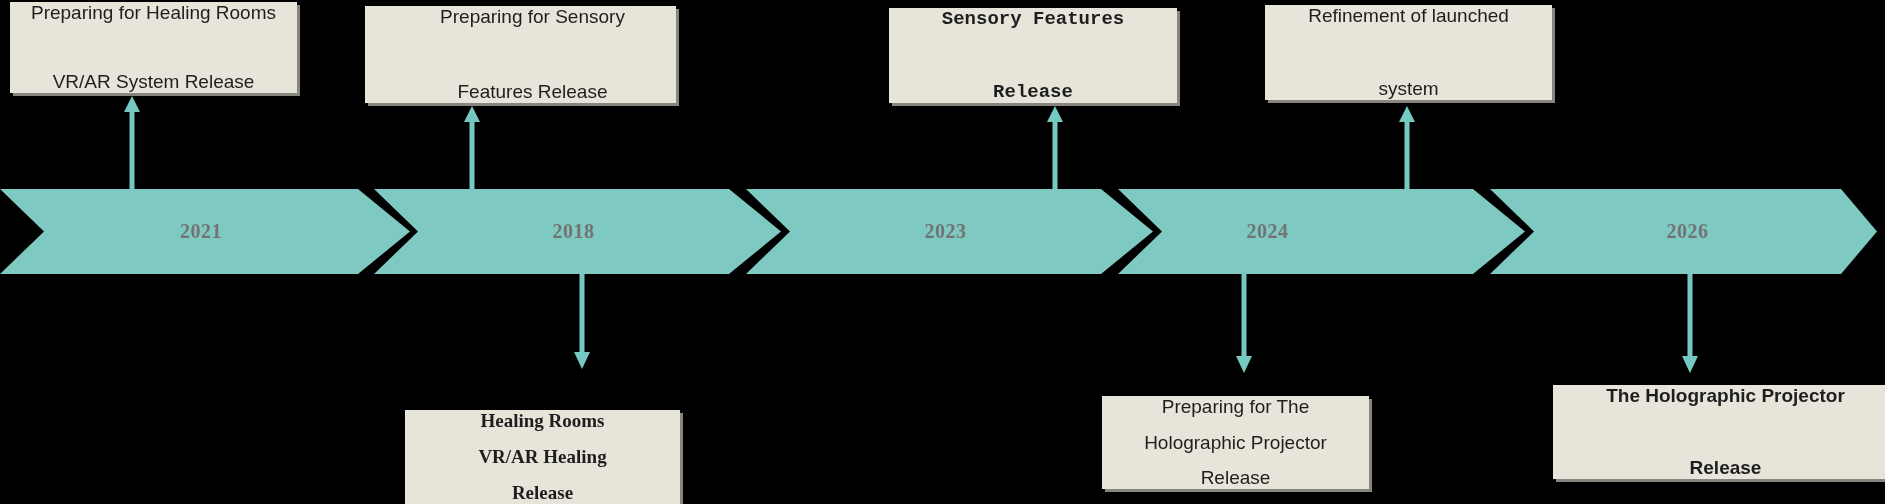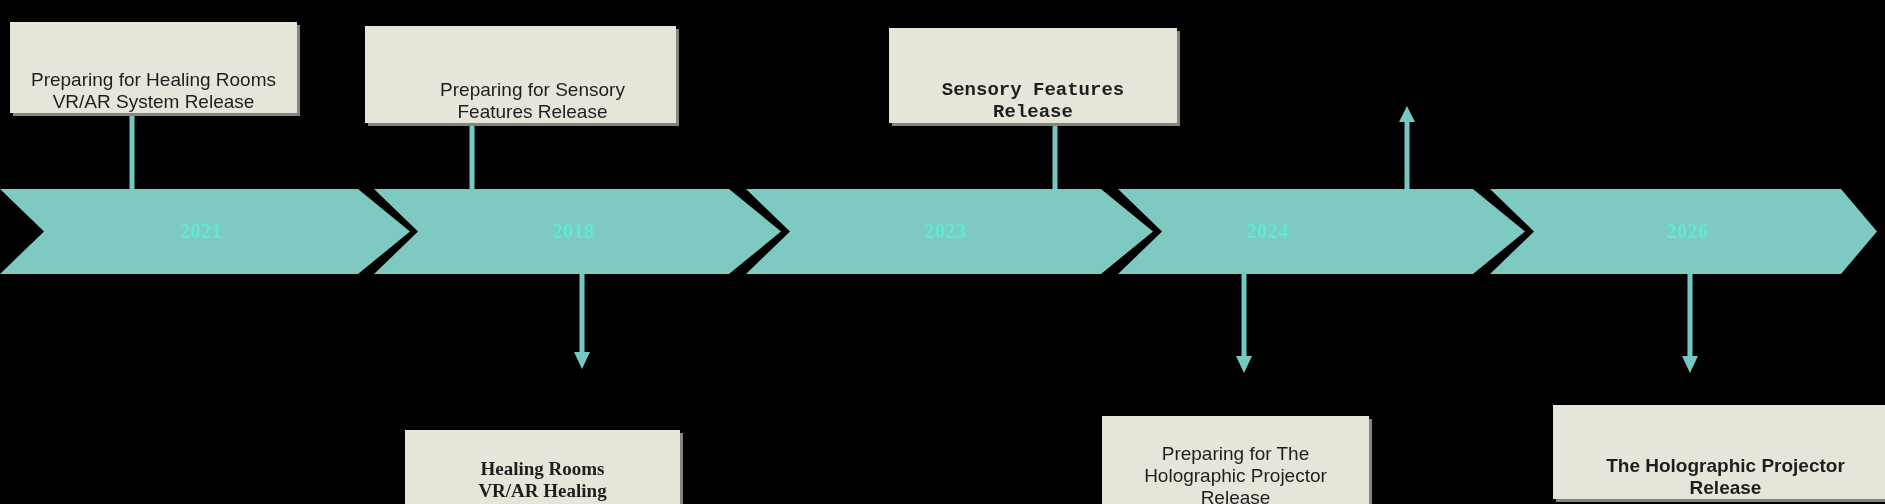--- a/index.html
+++ b/index.html
@@ -6,28 +6,28 @@
   #stage{
     position:relative;width:1885px;height:504px;background:#000;
     overflow:hidden;font-family:"Liberation Sans",sans-serif;
   }
   #gfx{position:absolute;left:0;top:0;}
   .chev{fill:#7ec9c1;}
   .arrow-part{fill:#76c9c3;}
   .year{
     position:absolute;top:189px;height:85px;
     display:flex;align-items:center;justify-content:center;
-    color:#5eead4;font-family:"Liberation Serif",serif;
+    color:#737373;font-family:"Liberation Serif",serif;
     font-weight:bold;font-size:20px;letter-spacing:0.5px;
   }
   .box{
     position:absolute;background:#e7e4da;
     box-shadow:3px 3px 0 #87867e;
-    display:flex;flex-direction:column;align-items:center;justify-content:flex-end;
-    text-align:center;color:#1e1e1e;font-size:19px;line-height:22px;margin-top:20px;
+    display:flex;flex-direction:column;align-items:center;justify-content:space-between;
+    text-align:center;color:#1e1e1e;font-size:19px;line-height:22px;
   }
   .box.bold{font-weight:bold;}
   .box .ln{white-space:nowrap;}
   
   #box-t0{left:10px;top:2px;width:287px;height:91px;}
   #box-t1{left:365px;top:6px;width:287px;height:97px;padding-left:24px;}
   #box-t2{left:889px;top:8px;width:288px;height:95px;font-family:Liberation Mono, monospace;}
   #box-t3{left:1265px;top:5px;width:287px;height:95px;}
   
   #box-b0{left:405px;top:410px;width:275px;height:94px;font-family:Liberation Serif, serif;}
@@ -95,20 +95,24 @@
     <div class="ln">VR/AR System Release</div>
   </div>
   <div class="box" id="box-t1">
     <div class="ln">Preparing for Sensory</div>
     <div class="ln">Features Release</div>
   </div>
   <div class="box bold" id="box-t2">
     <div class="ln">Sensory Features</div>
     <div class="ln">Release</div>
   </div>
+  <div class="box" id="box-t3">
+    <div class="ln">Refinement of launched</div>
+    <div class="ln">system</div>
+  </div>
 
   <div class="box bold" id="box-b0">
     <div class="ln">Healing Rooms</div>
     <div class="ln">VR/AR Healing</div>
     <div class="ln">Release</div>
   </div>
   <div class="box" id="box-b1">
     <div class="ln">Preparing for The</div>
     <div class="ln">Holographic Projector</div>
     <div class="ln">Release</div>

